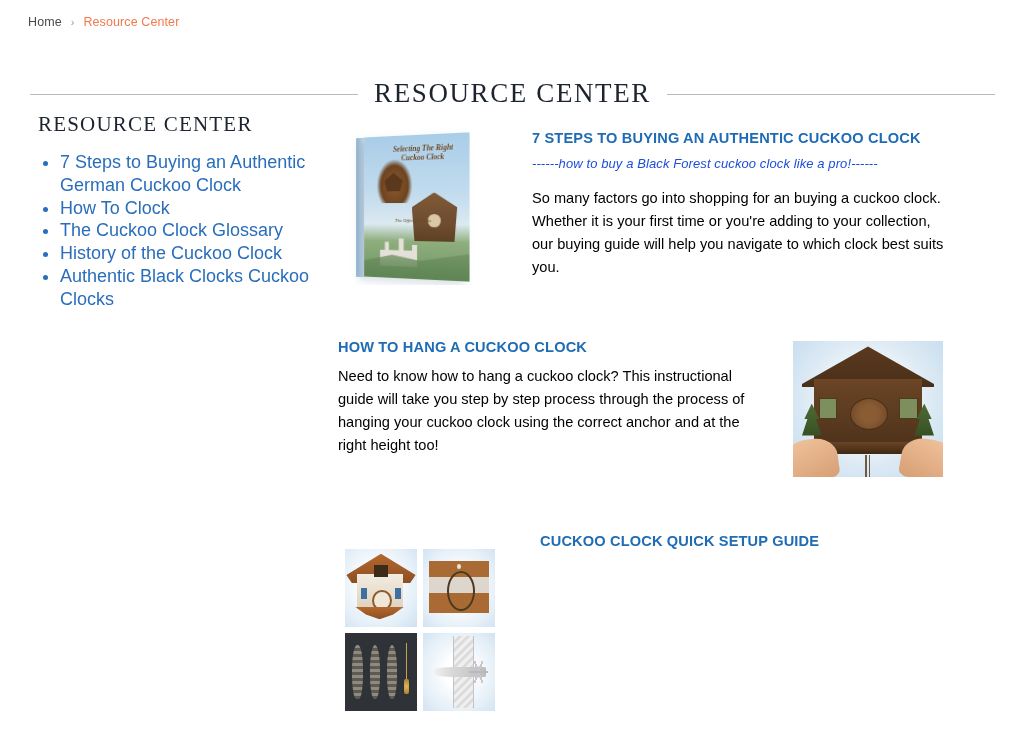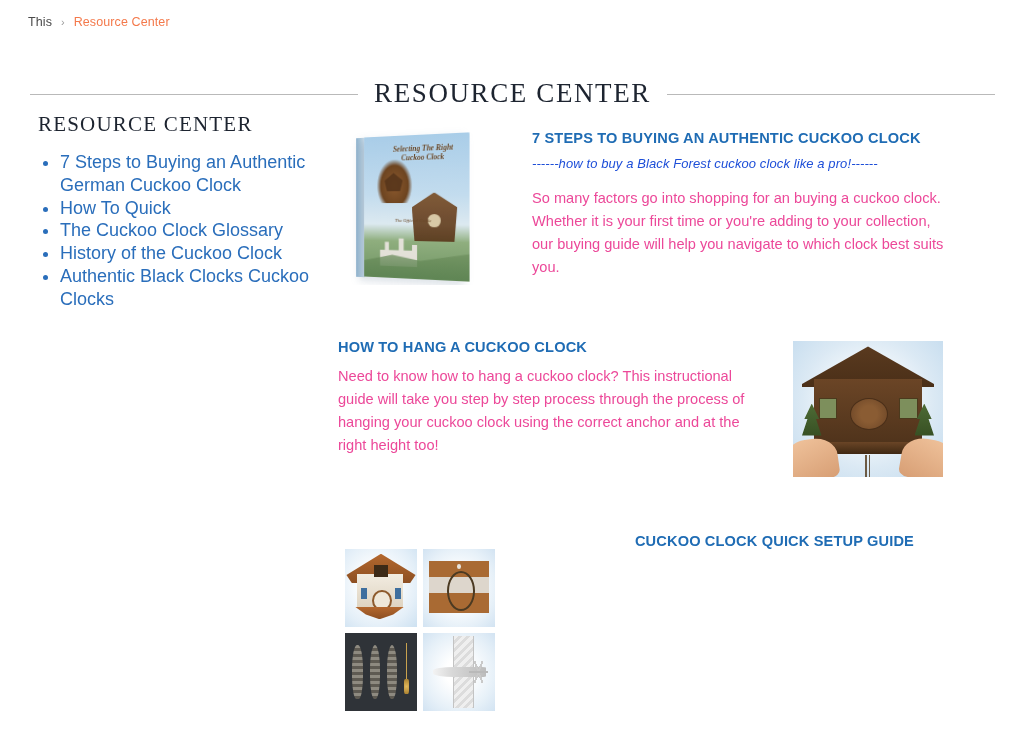--- a/index.html
+++ b/index.html
@@ -112,21 +112,21 @@
     text-transform: uppercase;
   }
   .sec-sub {
     color: #1d4ed8;
     font-size: 13px;
     font-style: italic;
     margin: 4px 0 16px 0;
     letter-spacing: .1px;
   }
   .sec-body {
-    color: #ec4899;
+    color: #000000;
     font-size: 14.6px;
     line-height: 23px;
     margin: 0;
   }
 
   
   .img-frame {
     position: absolute;
     overflow: hidden;
   }
@@ -465,36 +465,36 @@
     background:
       linear-gradient(180deg, transparent 44%, #b9b9b9 44%, #b9b9b9 56%, transparent 56%),
       linear-gradient(70deg, transparent 46%, #c9c9c9 46%, #c9c9c9 54%, transparent 54%),
       linear-gradient(110deg, transparent 46%, #c9c9c9 46%, #c9c9c9 54%, transparent 54%);
   }
 </style>
 </head>
 <body>
 
 <nav class="breadcrumb">
-  <a class="crumb-home" href="#">This</a>
+  <a class="crumb-home" href="#">Home</a>
   <span class="crumb-sep">›</span>
   <span class="crumb-current">Resource Center</span>
 </nav>
 
 <div class="page-title-row">
   <span class="rule"></span>
   <h1 class="page-title">RESOURCE CENTER</h1>
   <span class="rule"></span>
 </div>
 
 <aside class="sidebar">
   <h2 class="sidebar-title">RESOURCE CENTER</h2>
   <ul class="sidebar-list">
     <li><a href="#">7 Steps to Buying an Authentic German Cuckoo Clock</a></li>
-    <li><a href="#">How To Quick</a></li>
+    <li><a href="#">How To Clock</a></li>
     <li><a href="#">The Cuckoo Clock Glossary</a></li>
     <li><a href="#">History of the Cuckoo Clock</a></li>
     <li><a href="#">Authentic Black Clocks Cuckoo Clocks</a></li>
   </ul>
 </aside>
 
 <div class="img-frame" style="left:340px; top:127px; width:150px; height:158px;">
   <div class="book">
     <div class="book-spine"></div>
     <div class="book-body">
@@ -558,15 +558,15 @@
       </div>
     </div>
     <div class="cell cell-anchor">
       <div class="wall"></div>
       <div class="anchor-pin"></div>
       <div class="anchor-wing"></div>
     </div>
   </div>
 </div>
 
-<section class="section" style="left:504px; top:533px; width:410px;text-align:right;">
+<section class="section" style="left:540px; top:533px; width:410px;">
   <h3 class="sec-heading">CUCKOO CLOCK QUICK SETUP GUIDE</h3>
 </section>
 
 </body></html>

